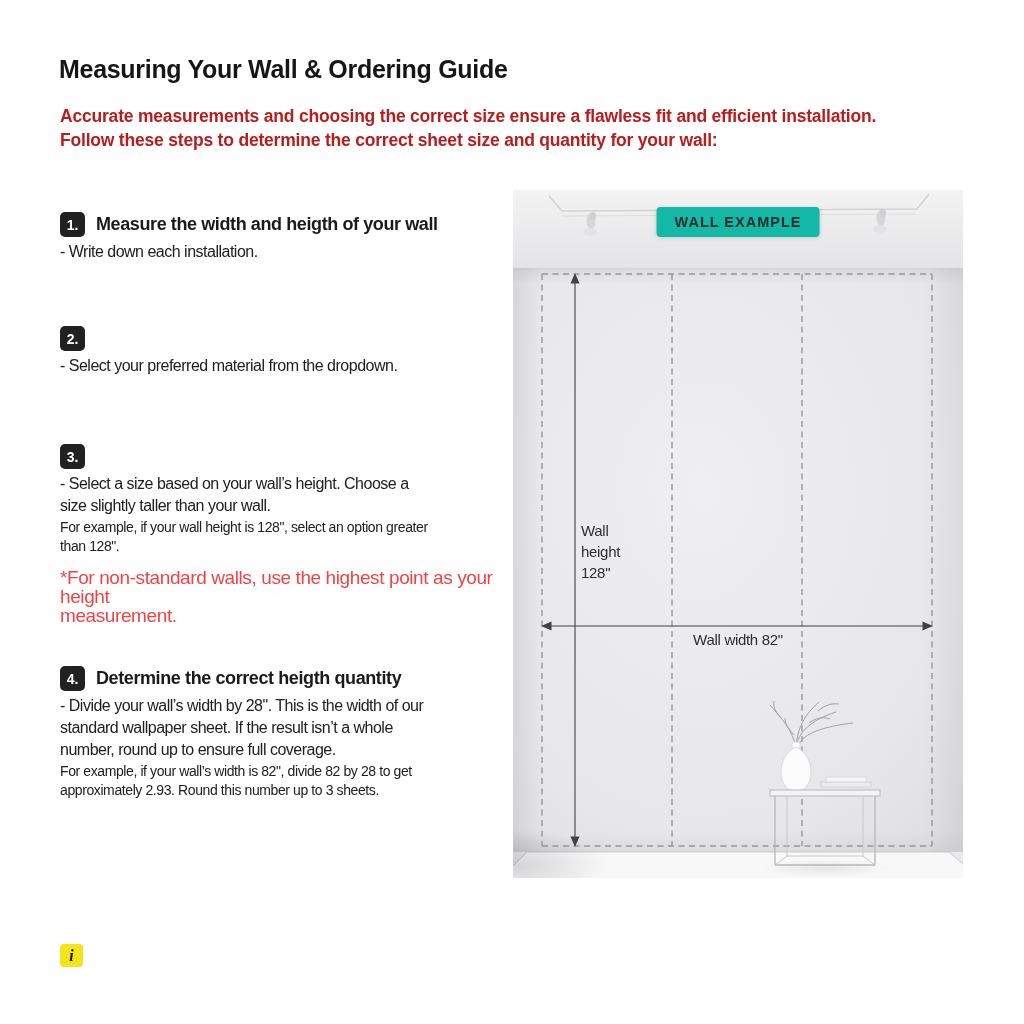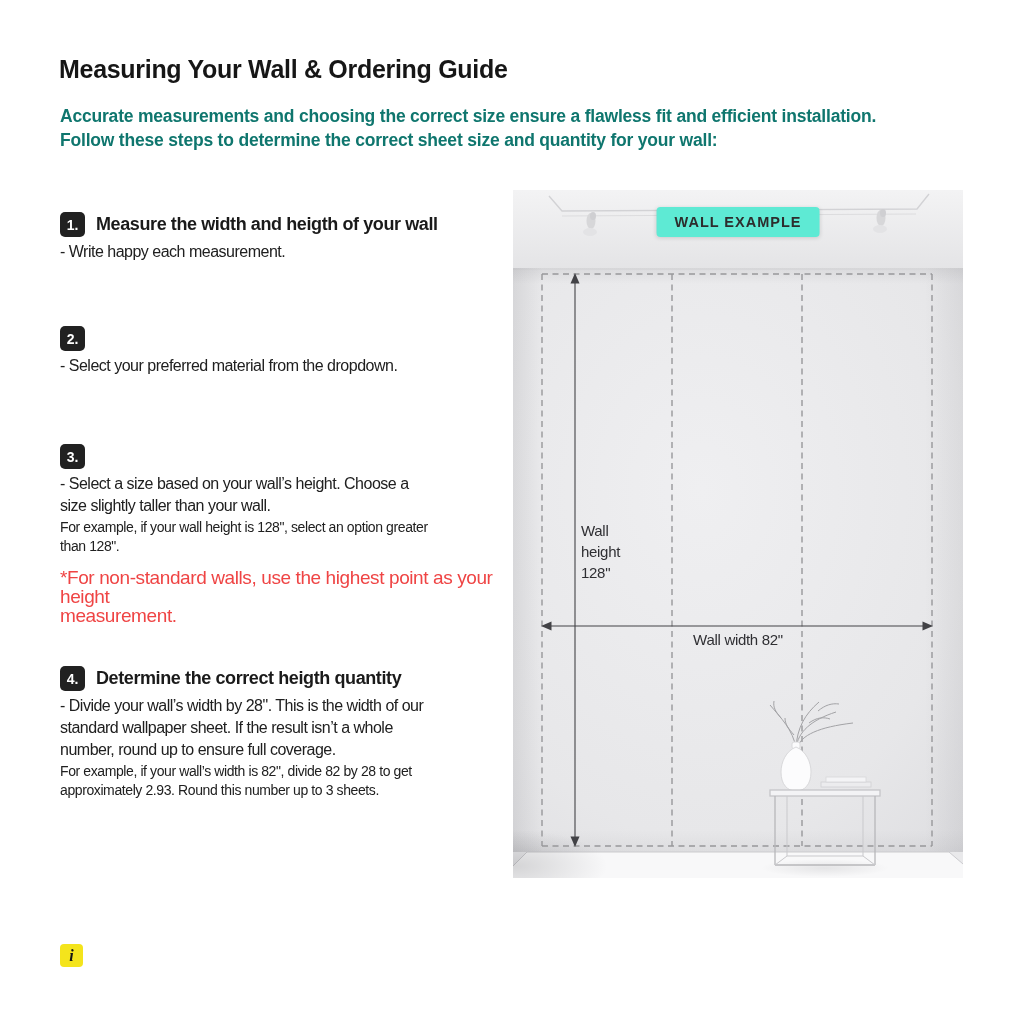--- a/index.html
+++ b/index.html
@@ -8,21 +8,21 @@
     position:relative; width:1024px; height:1024px; background:#ffffff;
     font-family:"Liberation Sans","DejaVu Sans",sans-serif; color:#1e1e1e; overflow:hidden;
   }
   .title {
     position:absolute; left:59px; top:55px;
     font-size:25px; font-weight:700; letter-spacing:-0.3px; color:#161616;
   }
   .intro {
     position:absolute; left:60px; top:104px; width:950px;
     font-size:17.5px; line-height:24px; font-weight:600; letter-spacing:-0.2px;
-    color:#0f766e; white-space:pre-line;
+    color:#b91c1c; white-space:pre-line;
   }
   .step { position:absolute; left:60px; width:460px; }
   .step-1 { top:212px; } .step-2 { top:326px; } .step-3 { top:444px; } .step-4 { top:666px; }
   .step-head { display:flex; align-items:center; gap:11px; }
   .badge {
     width:25px; height:25px; border-radius:5px; background:#212121; color:#ffffff;
     font-size:14px; font-weight:700; display:flex; align-items:center; justify-content:center;
     flex:0 0 25px;
   }
   .step-title { font-size:18px; font-weight:700; letter-spacing:-0.4px; color:#1a1a1a;text-align:right; }
@@ -38,21 +38,21 @@
     margin-top:12px; font-size:19px; line-height:19px; letter-spacing:-0.4px;
     color:#ef4444; white-space:pre-line;
   }
   .wall-example {
     position:absolute; left:513px; top:190px; width:450px; height:688px;
     background:#e9e9eb;
   }
   .wall-example svg { position:absolute; left:0; top:0; }
   .wall-badge {
     position:absolute; left:50%; transform:translateX(-50%); top:17px;
-    background:#5eead4; border-radius:4px; padding:7px 18px;
+    background:#14b8a6; border-radius:4px; padding:7px 18px;
     box-shadow:0 1px 4px rgba(0,0,0,0.14);
     font-size:14.5px; font-weight:700; letter-spacing:1px; color:#2d2d2d; white-space:nowrap;
   }
   .height-label {
     position:absolute; left:68px; top:330px;
     font-size:15px; line-height:21px; letter-spacing:-0.3px; color:#2f2f33; white-space:pre-line;
   }
   .width-label {
     position:absolute; left:119px; top:441px; width:212px; text-align:center;
     font-size:15px; letter-spacing:-0.3px; color:#2f2f33;
@@ -74,21 +74,21 @@
 
   <h1 class="title">Measuring Your Wall &amp; Ordering Guide</h1>
   <p class="intro">Accurate measurements and choosing the correct size ensure a flawless fit and efficient installation.
 Follow these steps to determine the correct sheet size and quantity for your wall:</p>
 
   <section class="step step-1">
     <div class="step-head">
       <span class="badge">1.</span>
       <span class="step-title">Measure the width and heigth of your wall</span>
     </div>
-    <p class="step-desc">- Write happy each measurement.</p>
+    <p class="step-desc">- Write down each installation.</p>
   </section>
 
   <section class="step step-2">
     <div class="step-head">
       <span class="badge">2.</span>
     </div>
     <p class="step-desc">- Select your preferred material from the dropdown.</p>
   </section>
 
   <section class="step step-3">

